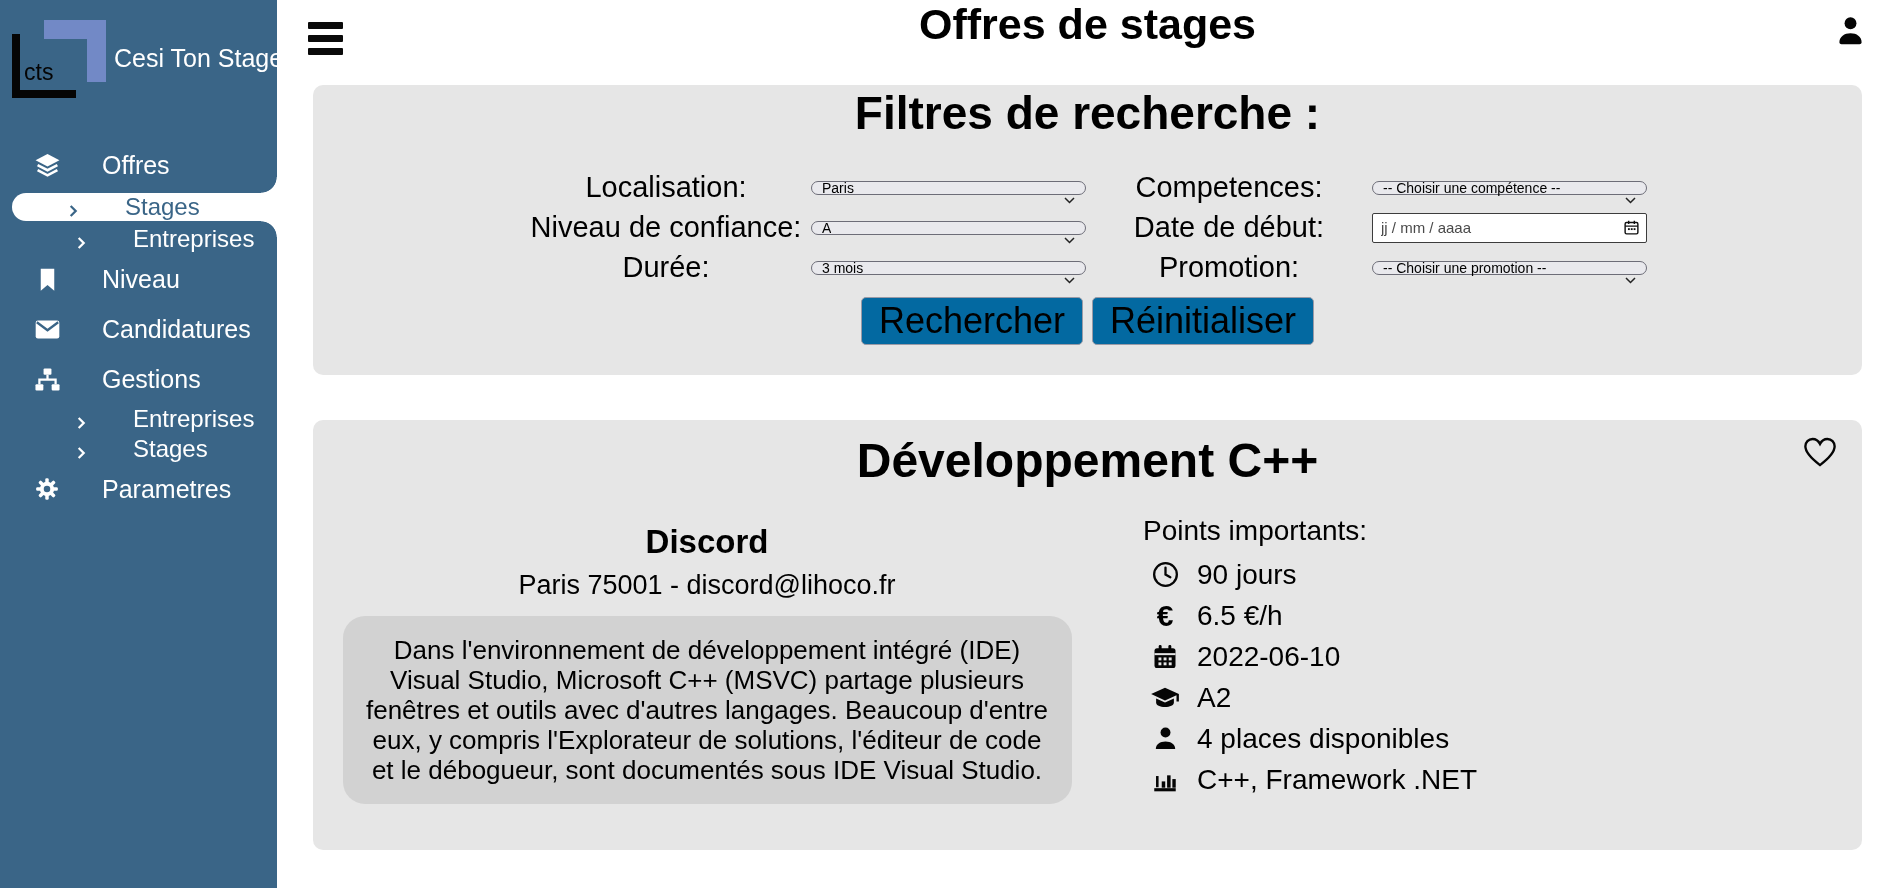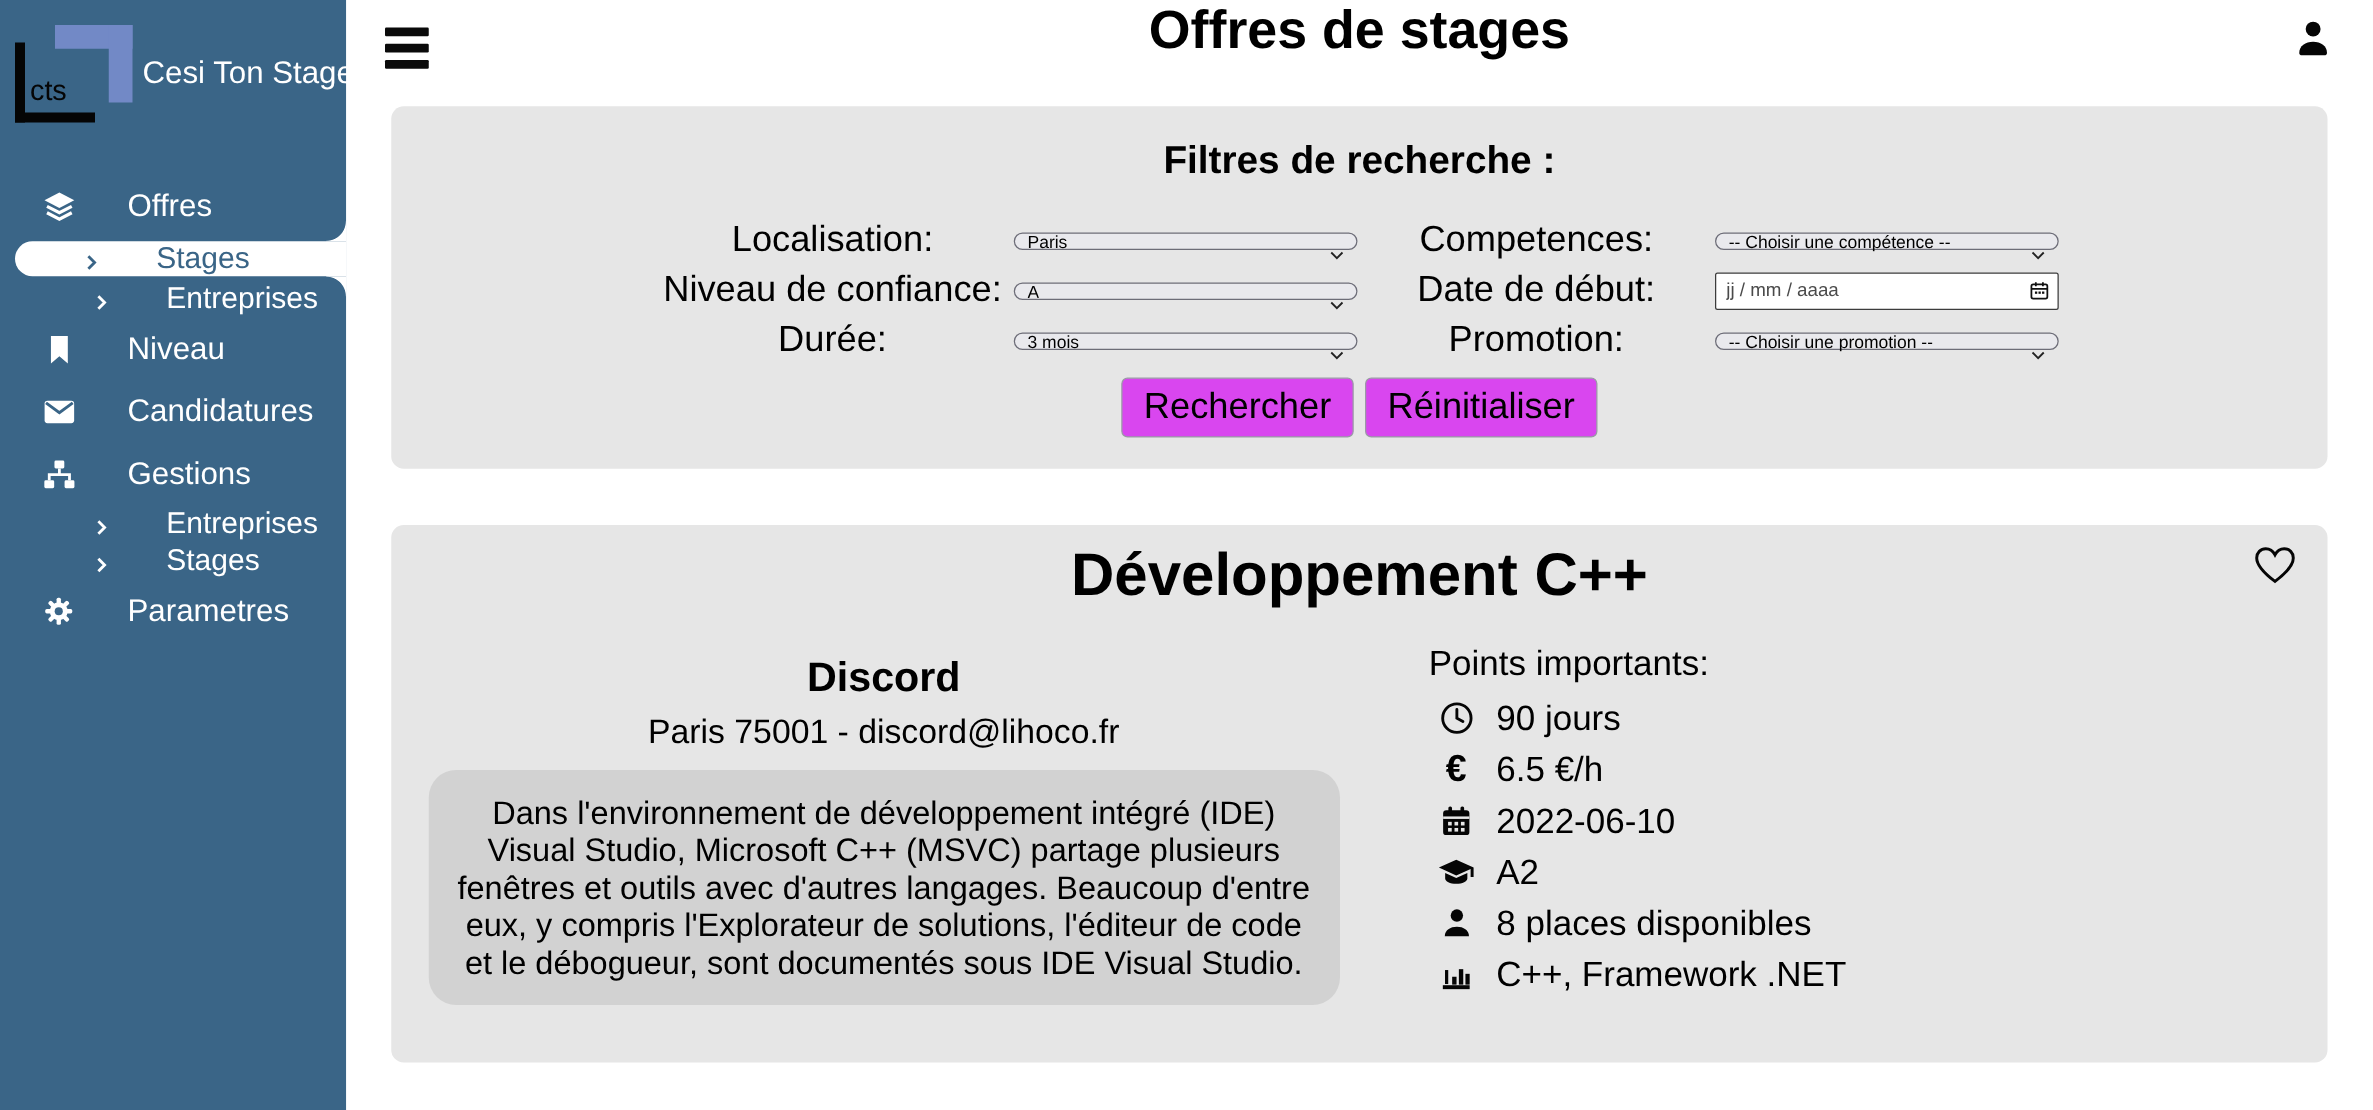--- a/index.html
+++ b/index.html
@@ -38,37 +38,37 @@
   .hamburger { position: absolute; left: 31px; top: 22px; width: 35px; height: 33px;
     background: none; border: none; cursor: pointer; padding: 0; }
   .hamburger span { display: block; width: 35px; height: 7px; background: #0a0a0a; border-radius: 1px; margin-bottom: 6px; }
   .hamburger span:last-child { margin-bottom: 0; }
   .user-btn { position: absolute; right: 32px; top: 14px; background: none; border: none; cursor: pointer; padding: 0; }
 
   h1.page-title { text-align: center; font-size: 43px; font-weight: bold; line-height: 1.15; }
 
   .panel { width: 1549px; margin: 0 auto; background: #E6E6E6; border-radius: 10px; }
   .filters-panel { margin-top: 36px; height: 290px; }
-  .filters-panel h2 { padding-top: 24px; text-align: center; font-size: 31px; font-weight: bold; line-height: 1.2; }
+  .filters-panel h2 { padding-top: 1px; text-align: center; font-size: 46px; font-weight: bold; line-height: 1.2; }
 
   .fgrid { display: grid; grid-template-columns: 290px 275px 286px 275px; margin-left: 208px; margin-top: 26px; }
   .fgrid > div { height: 40px; display: flex; align-items: center; }
   .flabel { justify-content: center; font-size: 29px; }
   .sel { position: relative; width: 100%; height: 14px; background: #E9E9ED; border: 1px solid #6d6d78;
     border-radius: 13px; display: flex; align-items: center; padding: 0 26px 0 10px; cursor: pointer; }
   .sel .sel-value { font-size: 14px; white-space: nowrap; overflow: hidden; }
   .sel .chev-down { position: absolute; right: 10px; top: 8px; }
   .date-wrap { position: relative; width: 100%; }
   .date-input { width: 100%; height: 30px; background: #fff; border: 1.5px solid #3c3c3c; border-radius: 2px;
     font-size: 15px; padding: 0 30px 0 8px; font-family: inherit; color: #333; }
   .date-input::placeholder { color: #4a4a4a; }
   .date-cal { position: absolute; right: 7px; top: 6px; cursor: pointer; }
 
   .btnrow { display: flex; justify-content: center; gap: 9px; margin-top: 9px; }
-  .btnrow button { font-family: inherit; font-size: 29px; color: #000; background: #d946ef;
+  .btnrow button { font-family: inherit; font-size: 36px; color: #000; background: #0369a1;
     border: 1px solid #9a9aa6; border-radius: 5px; height: 48px; padding: 0 17px; cursor: pointer; }
 
   
   .offer-card { position: relative; margin-top: 45px; height: 430px; }
   .offer-card h2 { padding-top: 13px; text-align: center; font-size: 48px; font-weight: bold; line-height: 1.18; }
   .fav-btn { position: absolute; top: 16px; right: 24px; background: none; border: none; cursor: pointer; padding: 0; }
   .card-cols { display: flex; margin-top: 0; }
   .col-left { width: 788px; flex: 0 0 788px; }
   .col-left h3 { margin-top: 33px; text-align: center; font-size: 33px; font-weight: bold; }
   .company-line { margin-top: 9px; text-align: center; font-size: 27px; }
@@ -365,21 +365,21 @@
               </span>
               <span>A2</span>
             </li>
             <li>
               <span class="picon">
                 <svg width="27" height="27" viewBox="0 0 24 24">
                   <circle cx="12" cy="6.6" r="4.4" fill="#050505"></circle>
                   <path fill="#050505" d="M3.4 21.3c0-4.3 3.9-6.7 8.6-6.7s8.6 2.4 8.6 6.7z"></path>
                 </svg>
               </span>
-              <span>8 places disponibles</span>
+              <span>4 places disponibles</span>
             </li>
             <li>
               <span class="picon">
                 <svg width="28" height="28" viewBox="0 0 24 24">
                   <g fill="#050505">
                     <rect x="2.8" y="19" width="18.4" height="2.7"></rect>
                     <rect x="4.3" y="8.6" width="2.2" height="9.6"></rect>
                     <rect x="9.2" y="13.2" width="3" height="5.4"></rect>
                     <rect x="13.8" y="8" width="3" height="10.6"></rect>
                     <rect x="18.3" y="11.2" width="2.9" height="7.4"></rect>

